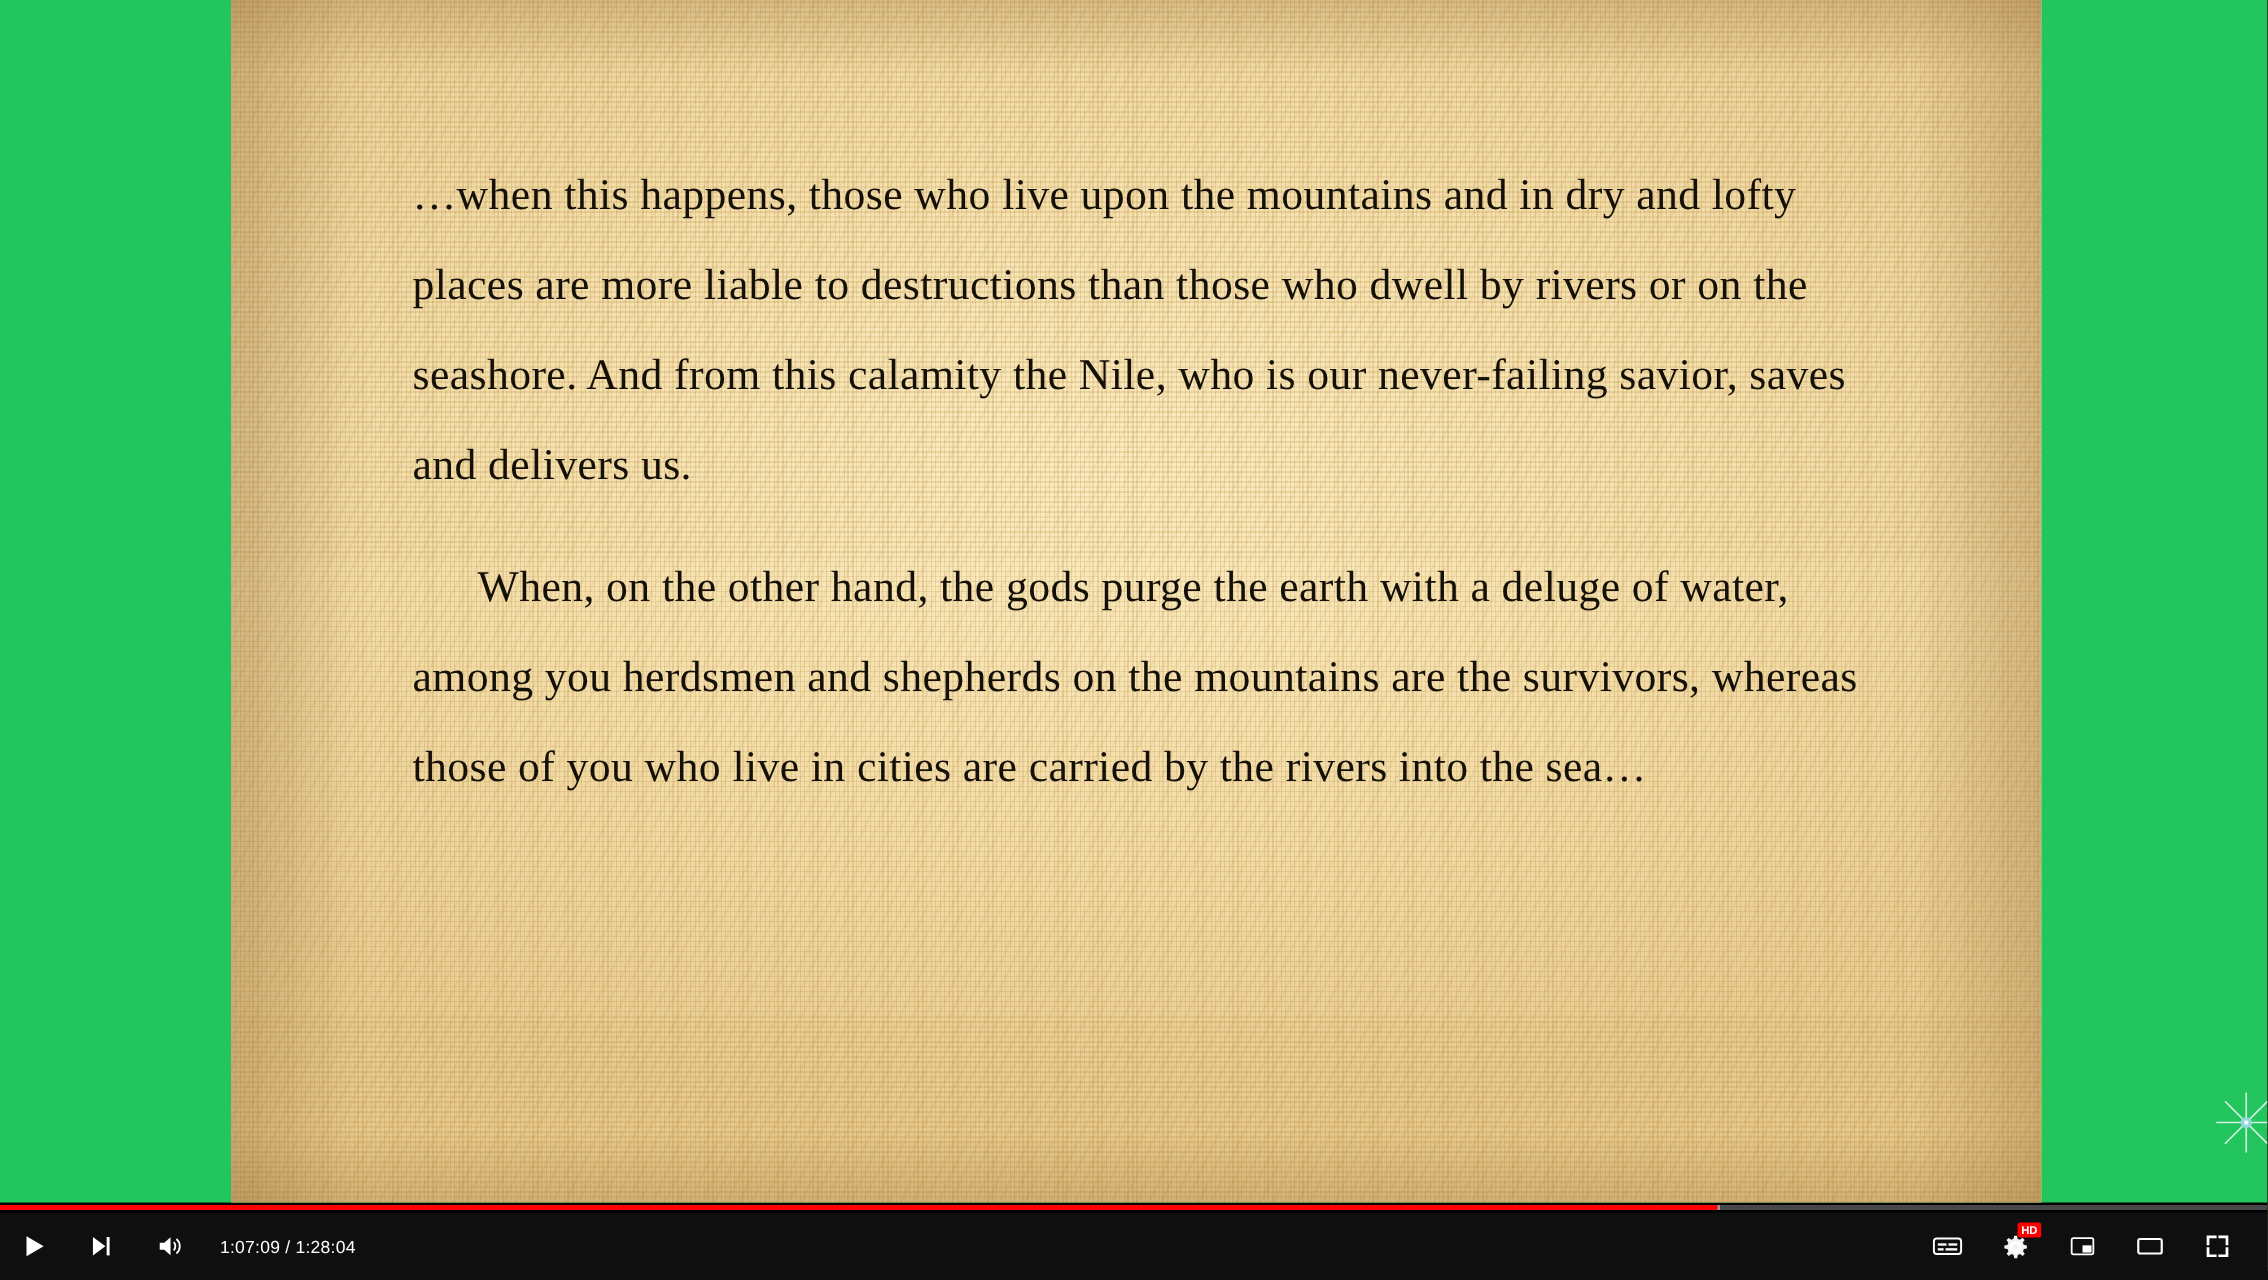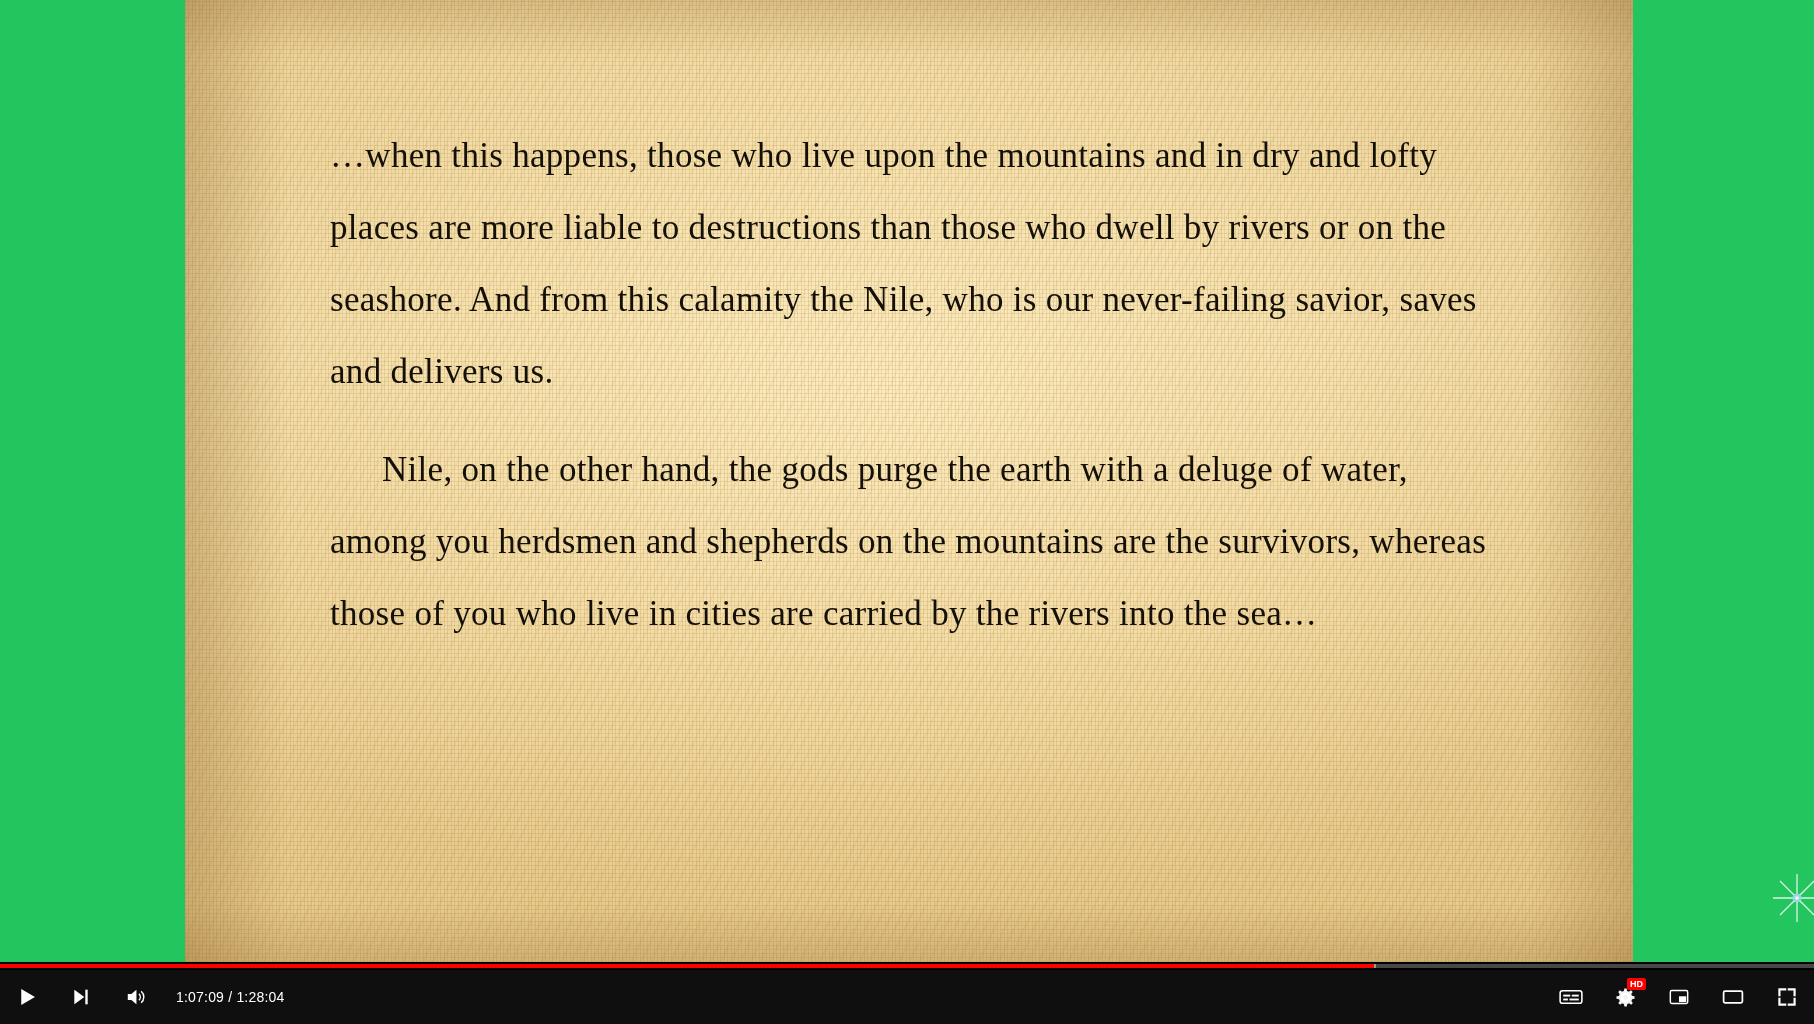--- a/index.html
+++ b/index.html
@@ -162,21 +162,21 @@
   .ctrl-left {
     display: flex;
     align-items: center;
     height: 54px;
   }
   .ctrl-right {
     display: flex;
     align-items: center;
     height: 54px;
     margin-left: auto;
-    padding-right: 0;
+    padding-right: 13px;
   }
   .ctrl-btn {
     width: 54px;
     height: 54px;
     display: flex;
     align-items: center;
     justify-content: center;
     cursor: pointer;
   }
   .ctrl-btn svg { display: block; }
@@ -205,21 +205,21 @@
 </style>
 </head>
 <body>
 
 <div id="player">
 
   <div id="video-area">
     <div id="slide">
       <div id="slide-text">
         <p>…when this happens, those who live upon the mountains and in dry and lofty places are more liable to destructions than those who dwell by rivers or on the seashore. And from this calamity the Nile, who is our never-failing savior, saves and delivers us.</p>
-        <p class="indented">Nile, on the other hand, the gods purge the earth with a deluge of water, among you herdsmen and shepherds on the mountains are the survivors, whereas those of you who live in cities are carried by the rivers into the sea…</p>
+        <p class="indented">When, on the other hand, the gods purge the earth with a deluge of water, among you herdsmen and shepherds on the mountains are the survivors, whereas those of you who live in cities are carried by the rivers into the sea…</p>
       </div>
     </div>
 
     <svg id="sparkle" viewBox="0 0 52 52">
       <g stroke="#ffffff" stroke-width="1.3" opacity="0.9">
         <line x1="26" y1="2" x2="26" y2="50"></line>
         <line x1="2" y1="26" x2="50" y2="26"></line>
         <line x1="9" y1="9" x2="43" y2="43"></line>
         <line x1="43" y1="9" x2="9" y2="43"></line>
       </g>

